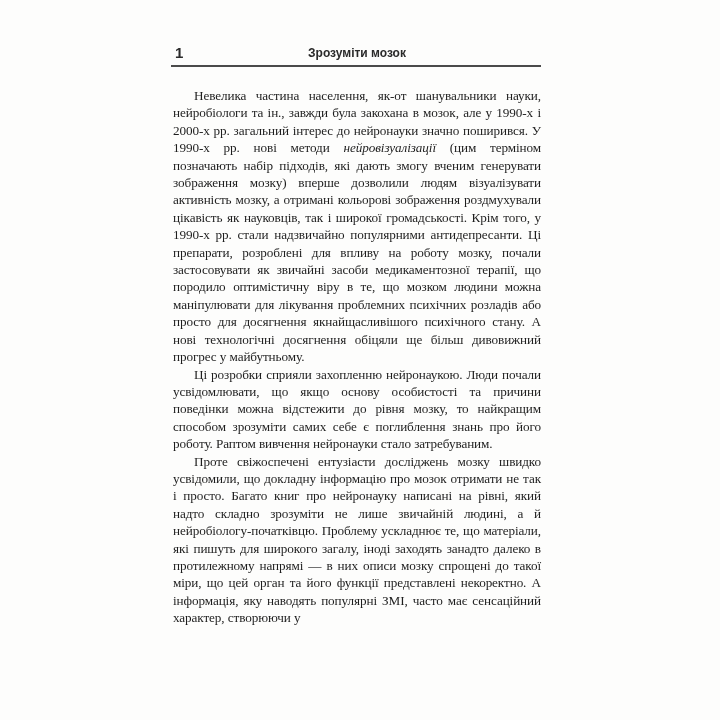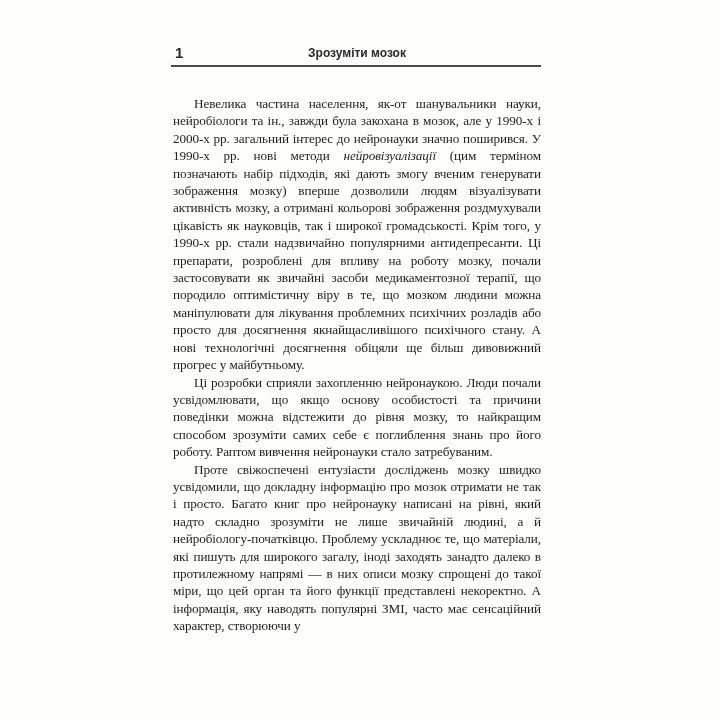--- a/index.html
+++ b/index.html
@@ -46,21 +46,21 @@
     font-size: 12px;
     color: #2a2a2a;
   }
   .header-rule {
     height: 0;
     border-bottom: 2px solid #4b4b4b;
     margin: 3px 0 0 -2px;
     width: 370px;
   }
   .page-body {
-    margin-top: 28px;
+    margin-top: 20px;
     font-size: 13.2px;
     line-height: 17.4px;
     letter-spacing: -0.1px;
     color: #1e1e1e;
     text-align: justify;
     -webkit-hyphens: auto;
     hyphens: auto;
   }
   .page-body p {
     margin: 0;

